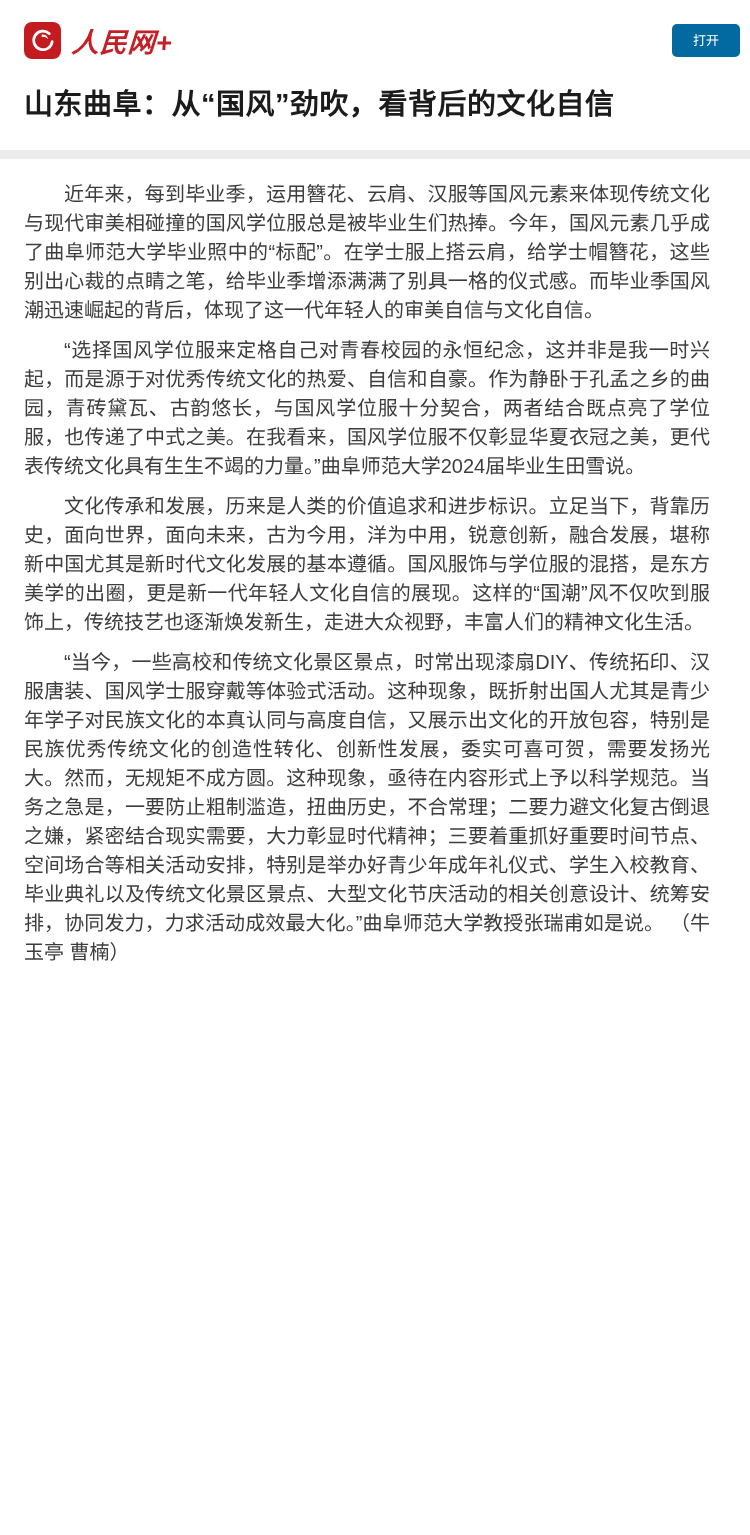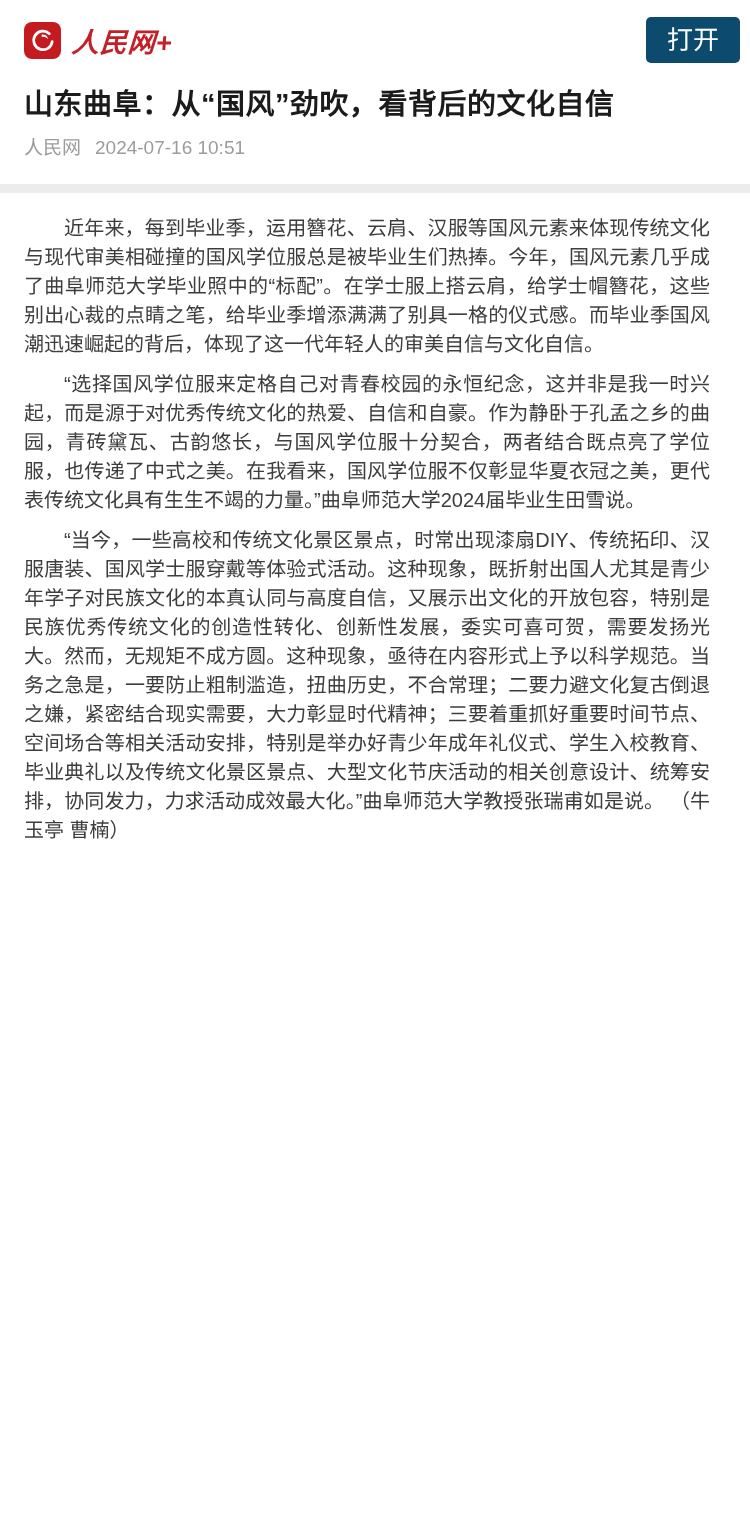--- a/index.html
+++ b/index.html
@@ -43,25 +43,25 @@
   .logo-badge svg { display: block; }
   .brand-name {
     color: #c32027;
     font-size: 27px;
     font-weight: 700;
     font-style: italic;
     letter-spacing: 1px;
     transform: skewX(-4deg);
   }
   .open-btn {
-    background: #0c4a6e;
+    background: #0369a1;
     color: #ffffff;
     border: none;
     border-radius: 5px;
-    font-size: 26px;
+    font-size: 13px;
     line-height: 1;
     padding: 10px 21px;
     font-family: inherit;
     cursor: pointer;
   }
   
   .article-title {
     margin: 4px 24px 0 24px;
     font-size: 29px;
     line-height: 40px;
@@ -111,26 +111,23 @@
           <path d="M 17 10.5 a 7.5 7.5 0 0 1 8 5.5 a 10 10 0 0 0 -8 -2.5 z" fill="#ffffff"></path>
         </svg>
       </span>
       <span class="brand-name">人民网+</span>
     </div>
     <button class="open-btn">打开</button>
   </div>
 
   <h1 class="article-title">山东曲阜：从“国风”劲吹，看背后的文化自信</h1>
 
-  <div class="meta-row">
-    <span>人民网</span>
-    <span>2024-07-16 10:51</span>
-  </div>
 
   <div class="section-divider"></div>
 
   <div class="article-body">
       <p>近年来，每到毕业季，运用簪花、云肩、汉服等国风元素来体现传统文化与现代审美相碰撞的国风学位服总是被毕业生们热捧。今年，国风元素几乎成了曲阜师范大学毕业照中的“标配”。在学士服上搭云肩，给学士帽簪花，这些别出心裁的点睛之笔，给毕业季增添满满了别具一格的仪式感。而毕业季国风潮迅速崛起的背后，体现了这一代年轻人的审美自信与文化自信。</p>
       <p>“选择国风学位服来定格自己对青春校园的永恒纪念，这并非是我一时兴起，而是源于对优秀传统文化的热爱、自信和自豪。作为静卧于孔孟之乡的曲园，青砖黛瓦、古韵悠长，与国风学位服十分契合，两者结合既点亮了学位服，也传递了中式之美。在我看来，国风学位服不仅彰显华夏衣冠之美，更代表传统文化具有生生不竭的力量。”曲阜师范大学2024届毕业生田雪说。</p>
+      <p>文化传承和发展，历来是人类的价值追求和进步标识。立足当下，背靠历史，面向世界，面向未来，古为今用，洋为中用，锐意创新，融合发展，堪称新中国尤其是新时代文化发展的基本遵循。国风服饰与学位服的混搭，是东方美学的出圈，更是新一代年轻人文化自信的展现。这样的“国潮”风不仅吹到服饰上，传统技艺也逐渐焕发新生，走进大众视野，丰富人们的精神文化生活。</p>
       <p>“当今，一些高校和传统文化景区景点，时常出现漆扇DIY、传统拓印、汉服唐装、国风学士服穿戴等体验式活动。这种现象，既折射出国人尤其是青少年学子对民族文化的本真认同与高度自信，又展示出文化的开放包容，特别是民族优秀传统文化的创造性转化、创新性发展，委实可喜可贺，需要发扬光大。然而，无规矩不成方圆。这种现象，亟待在内容形式上予以科学规范。当务之急是，一要防止粗制滥造，扭曲历史，不合常理；二要力避文化复古倒退之嫌，紧密结合现实需要，大力彰显时代精神；三要着重抓好重要时间节点、空间场合等相关活动安排，特别是举办好青少年成年礼仪式、学生入校教育、毕业典礼以及传统文化景区景点、大型文化节庆活动的相关创意设计、统筹安排，协同发力，力求活动成效最大化。”曲阜师范大学教授张瑞甫如是说。 （牛玉亭 曹楠）</p>
     </div>
 
 </div>
 
 </body></html>

